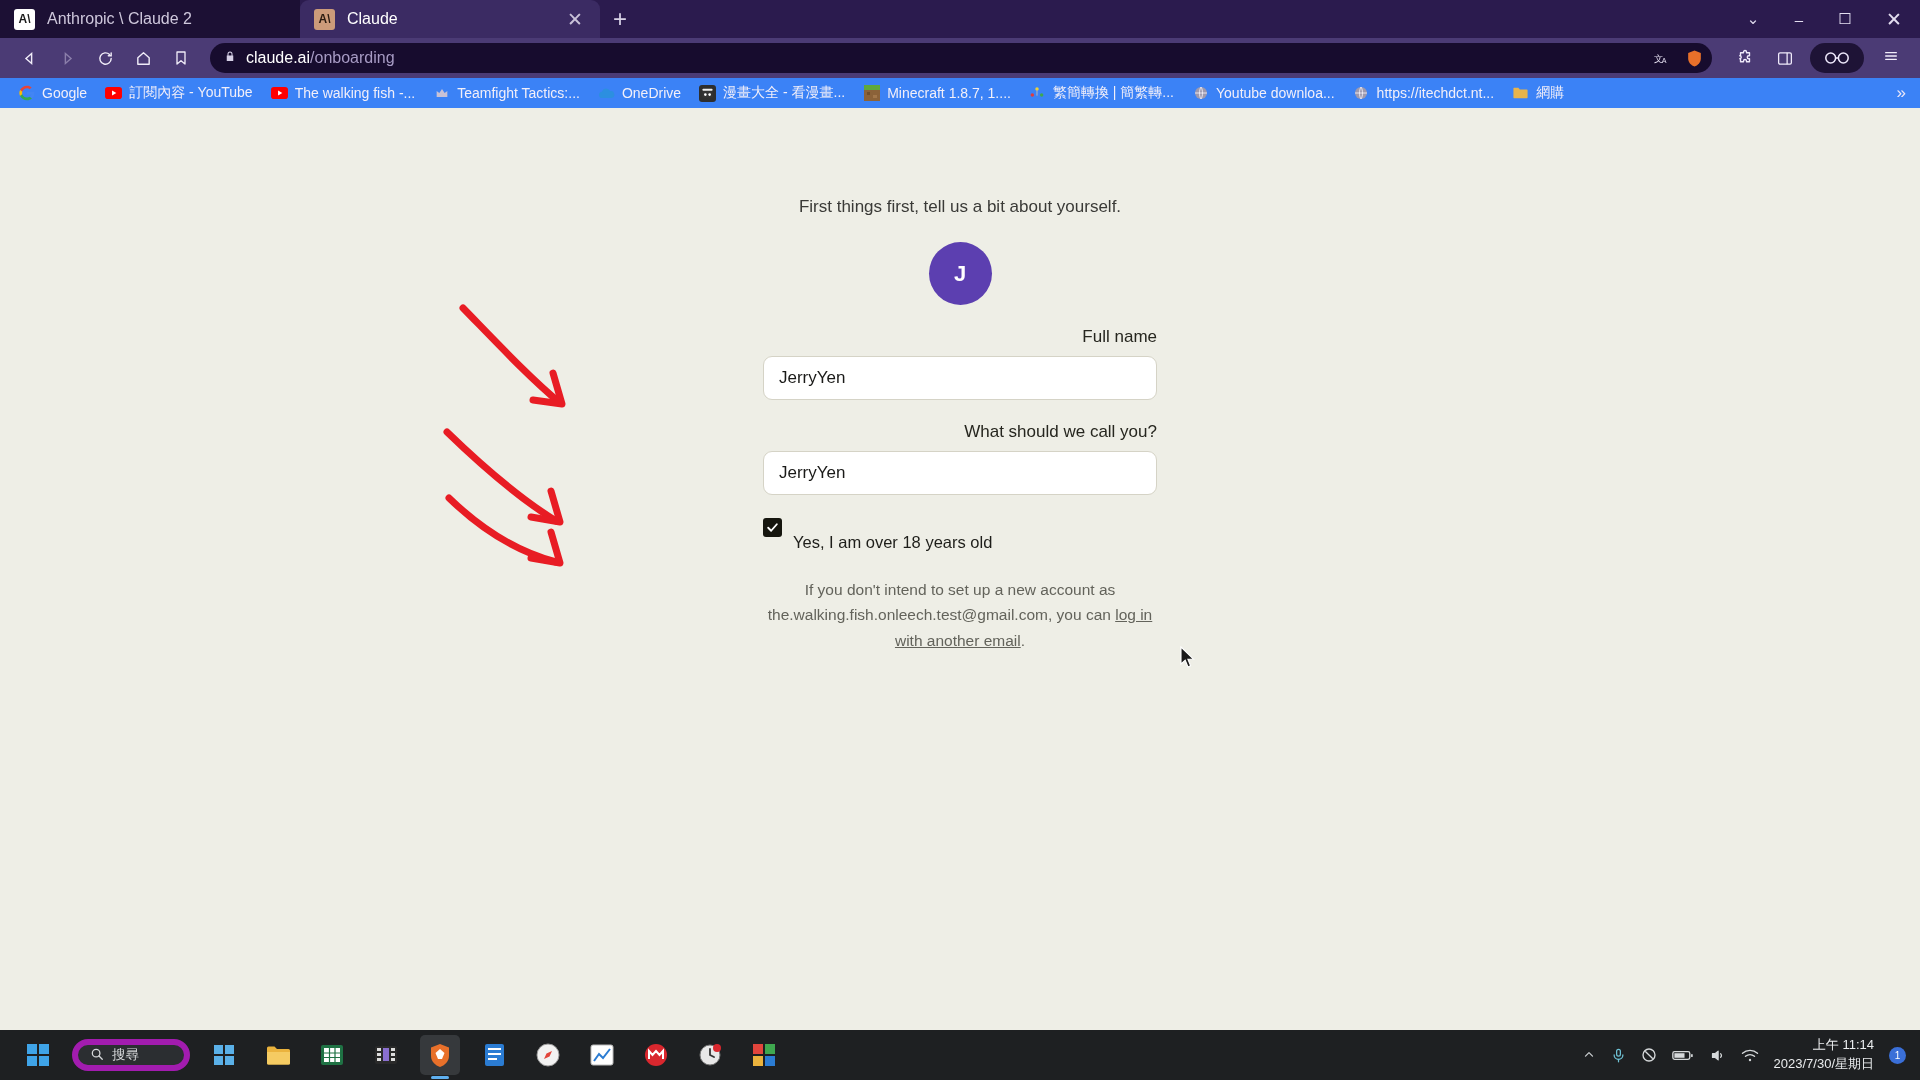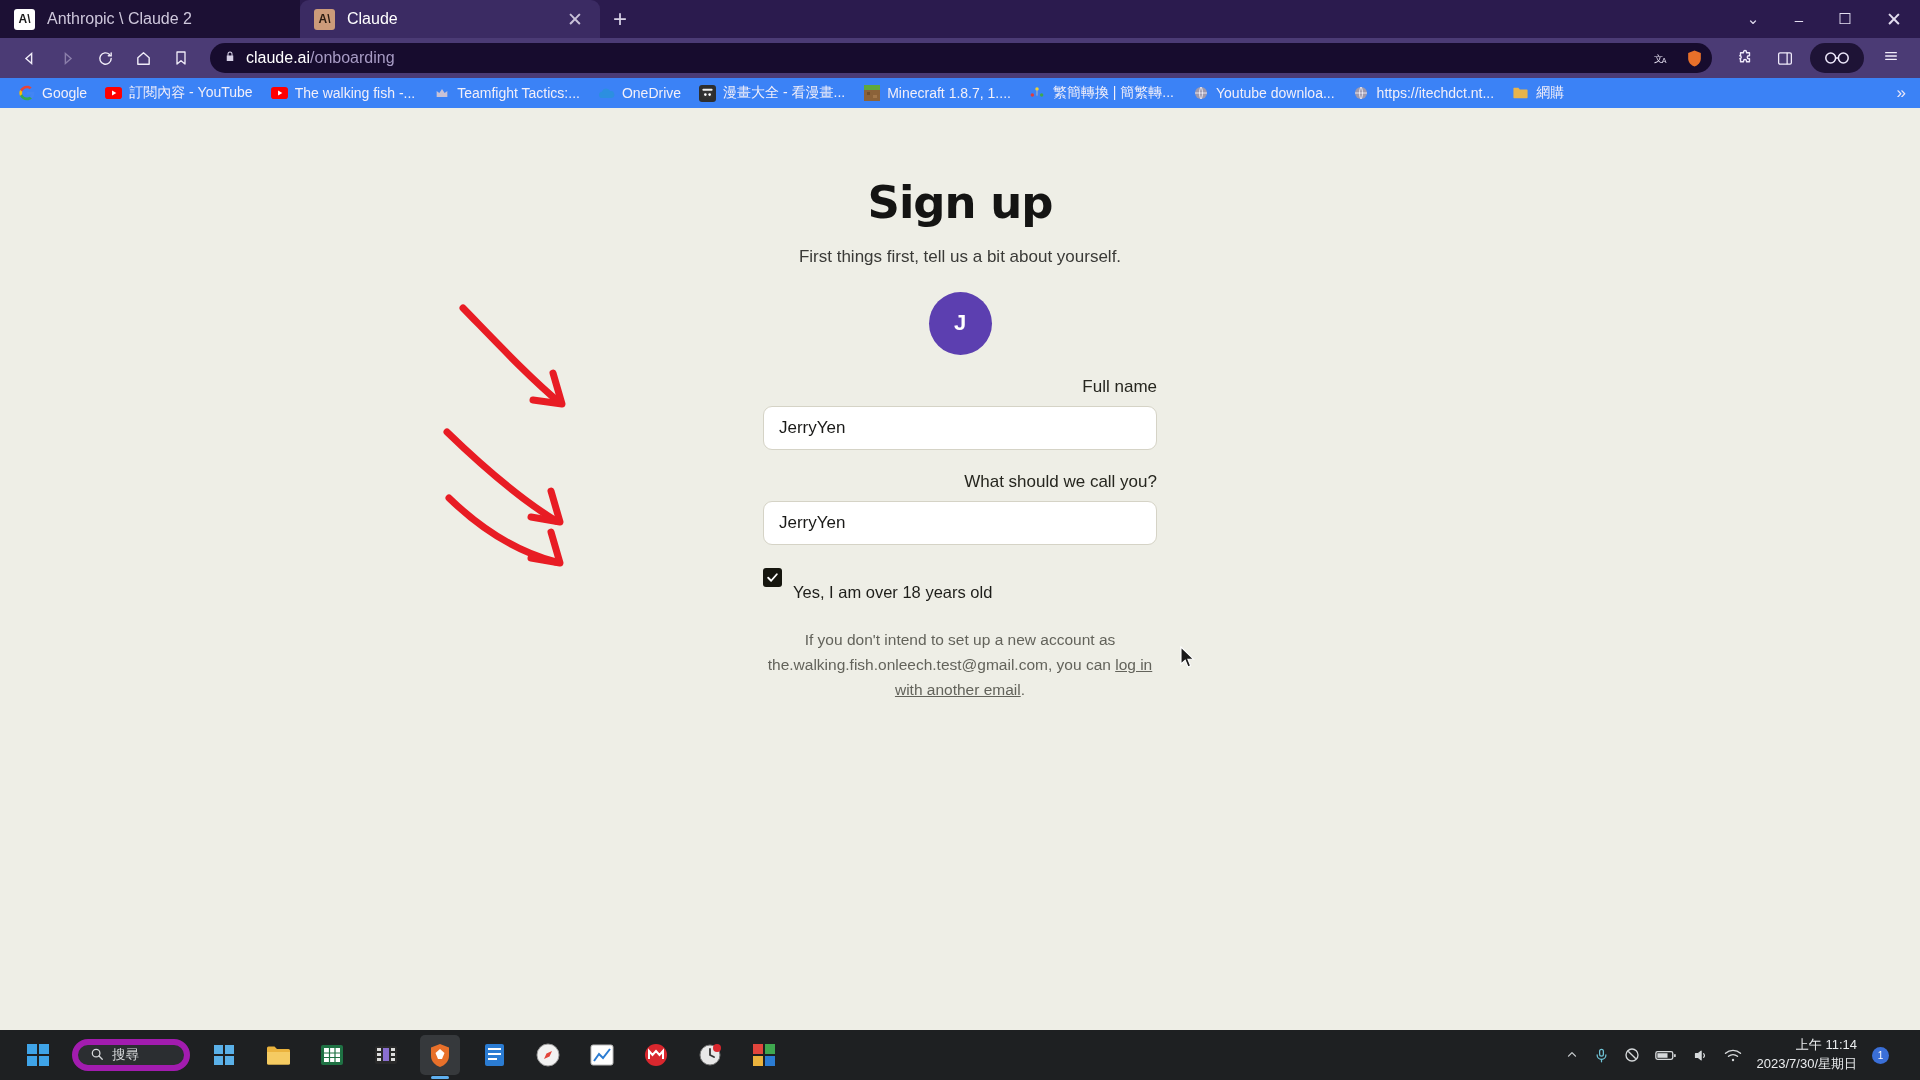--- a/index.html
+++ b/index.html
@@ -127,21 +127,21 @@
   .tb-ic.active::after {
     content:""; position:absolute; bottom:-4px; left:50%; transform:translateX(-50%);
     width:18px; height:3px; background:#5FB0F0; border-radius:2px;
   }
   .searchbox {
     width:118px; height:32px; background:#2B2E31; border-radius:16px;
     display:flex; align-items:center; gap:8px; padding:0 12px;
     font-size:13.5px; color:#D8DADC; border:6px solid #a21caf;
   }
   .tray { position:absolute; right:0; display:flex; align-items:center;
-          gap:15px; padding-right:31px; height:50px; }
+          gap:15px; padding-right:14px; height:50px; }
   .tray-ic { color:#D6D9DB; font-size:15px; display:flex; align-items:center; }
   .clock { color:#EAECEE; font-size:13px; line-height:1.45; text-align:right; }
   .notif-dot { width:17px; height:17px; border-radius:50%; background:#3A6FD8;
                display:flex; align-items:center; justify-content:center;
                color:#fff; font-size:10px; }
 </style>
 </head>
 <body>
 
 <div id="browser">
@@ -350,21 +350,20 @@
           </svg>
       </span>
       <span class="bm-label">網購</span>
     </div>
     <div class="bm-overflow">»</div>
   </div>
 
   <div class="page">
     <div class="content">
 
-      <h1 class="signup">Sign up</h1>
       <div class="subtitle">First things first, tell us a bit about yourself.</div>
 
       <div class="avatar">
         <span>J</span>
       </div>
 
       <div class="field">
         <div class="field-label">Full name</div>
         <div class="field-input">
           <span>JerryYen</span>

